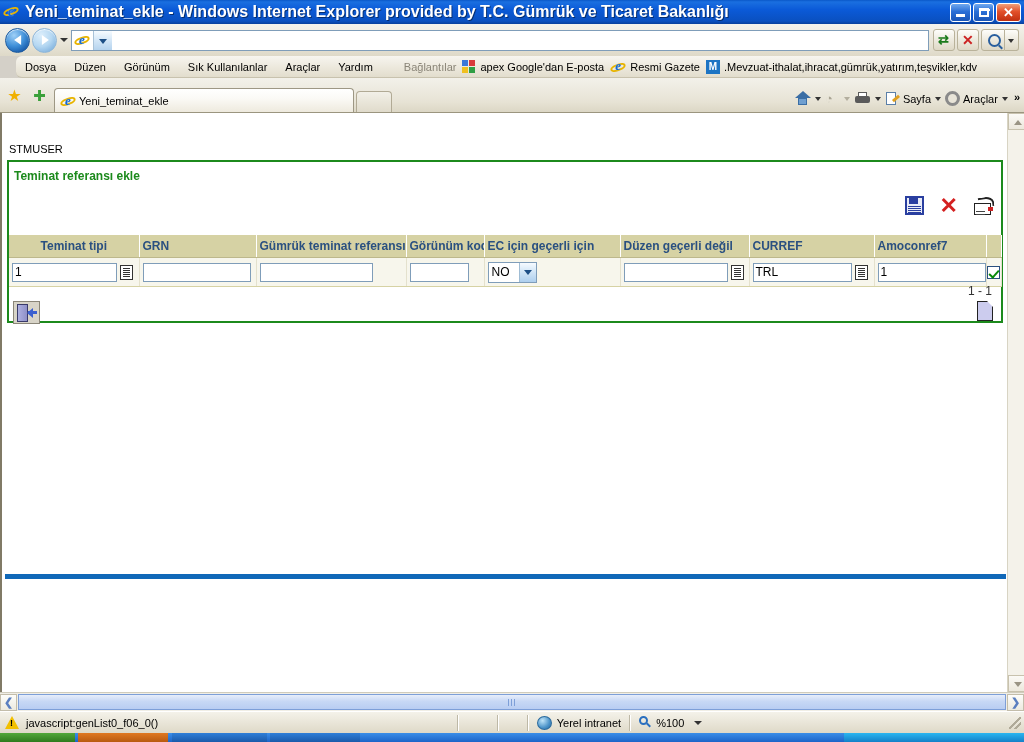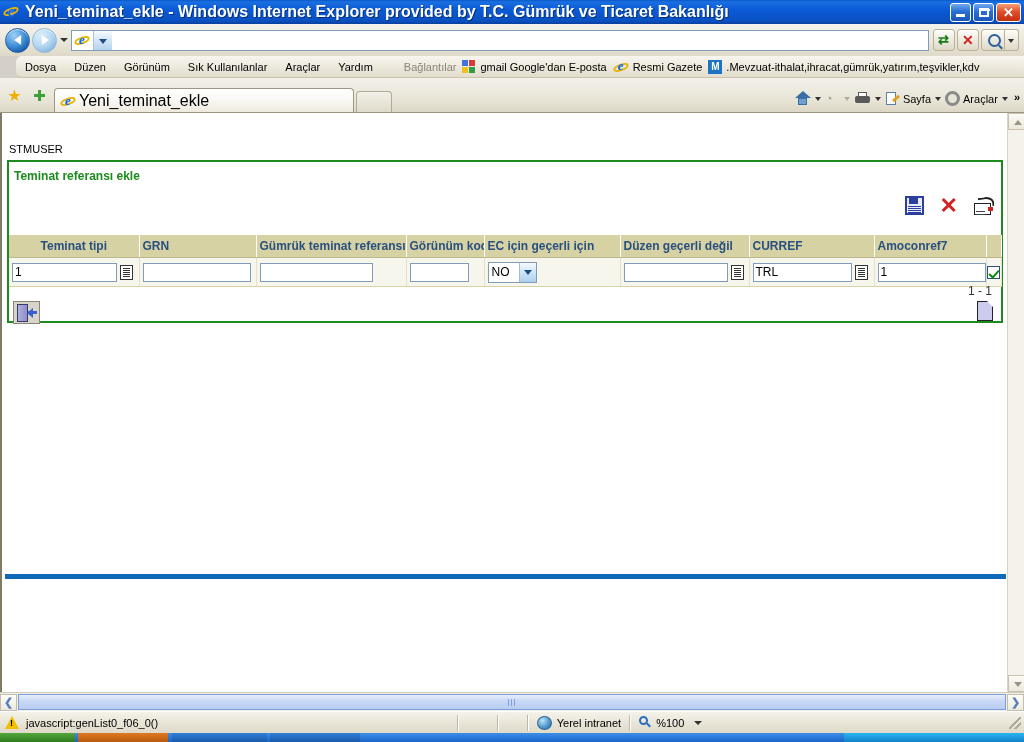--- a/index.html
+++ b/index.html
@@ -166,21 +166,21 @@
     color:#f0b000;font-size:16px;line-height:16px;text-align:center;
   }
   .favstar.green{color:#3aa03a;font-size:15px;}
   .tab{
     width:300px;height:24px;margin-left:4px;
     background:linear-gradient(to bottom,#ffffff,#fbfaf6 40%,#eeeade);
     border:1px solid #9d9784;border-bottom:none;border-radius:4px 4px 0 0;
     display:flex;align-items:center;box-sizing:border-box;flex:0 0 auto;
   }
   .tab .fav{width:15px;height:15px;margin:0 4px 0 5px;flex:0 0 auto;}
-  .tab .lbl{font-size:16px;color:#000;white-space:nowrap;overflow:hidden;}
+  .tab .lbl{font-size:11px;color:#000;white-space:nowrap;overflow:hidden;}
   .tab-new{
     width:34px;height:20px;margin-left:2px;
     background:linear-gradient(to bottom,#f2f0e8,#e0dbcb);
     border:1px solid #b1aa95;border-bottom:none;border-radius:4px 4px 0 0;flex:0 0 auto;
   }
   .cmdbar{margin-left:auto;display:flex;align-items:center;margin-right:4px;padding-bottom:6px;}
   .cmd{display:flex;align-items:center;margin-left:4px;font-size:11px;color:#000;white-space:nowrap;}
   .cmd .ar{margin-left:4px;width:0;height:0;border-left:3px solid transparent;border-right:3px solid transparent;border-top:4px solid #333;}
   .cmd .ar.dim{border-top-color:#b3ae9e;}
   .home-i{width:17px;height:15px;position:relative;}
@@ -455,21 +455,21 @@
     <div class="menu-item">Araçlar</div>
     <div class="menu-item">Yardım</div>
     <div class="links-label">Bağlantılar</div>
     <div class="link-item">
       <span class="g-icon">
           <span class="g-b"></span>
           <span class="g-r"></span>
           <span class="g-y"></span>
           <span class="g-g"></span>
         </span>
-      <span class="lbl">gmail Google'dan E-posta</span>
+      <span class="lbl">apex Google'dan E-posta</span>
     </div>
     <div class="link-item">
       <span class="ie-glyph" style="font-size:13px;line-height:14px;"><span class="ie-e">e</span></span>
       <span class="lbl">Resmi Gazete</span>
     </div>
     <div class="link-item">
       <span class="m-icon">M</span>
       <span class="lbl">.Mevzuat-ithalat,ihracat,gümrük,yatırım,teşvikler,kdv</span>
     </div>
     <div class="chev">»</div>

